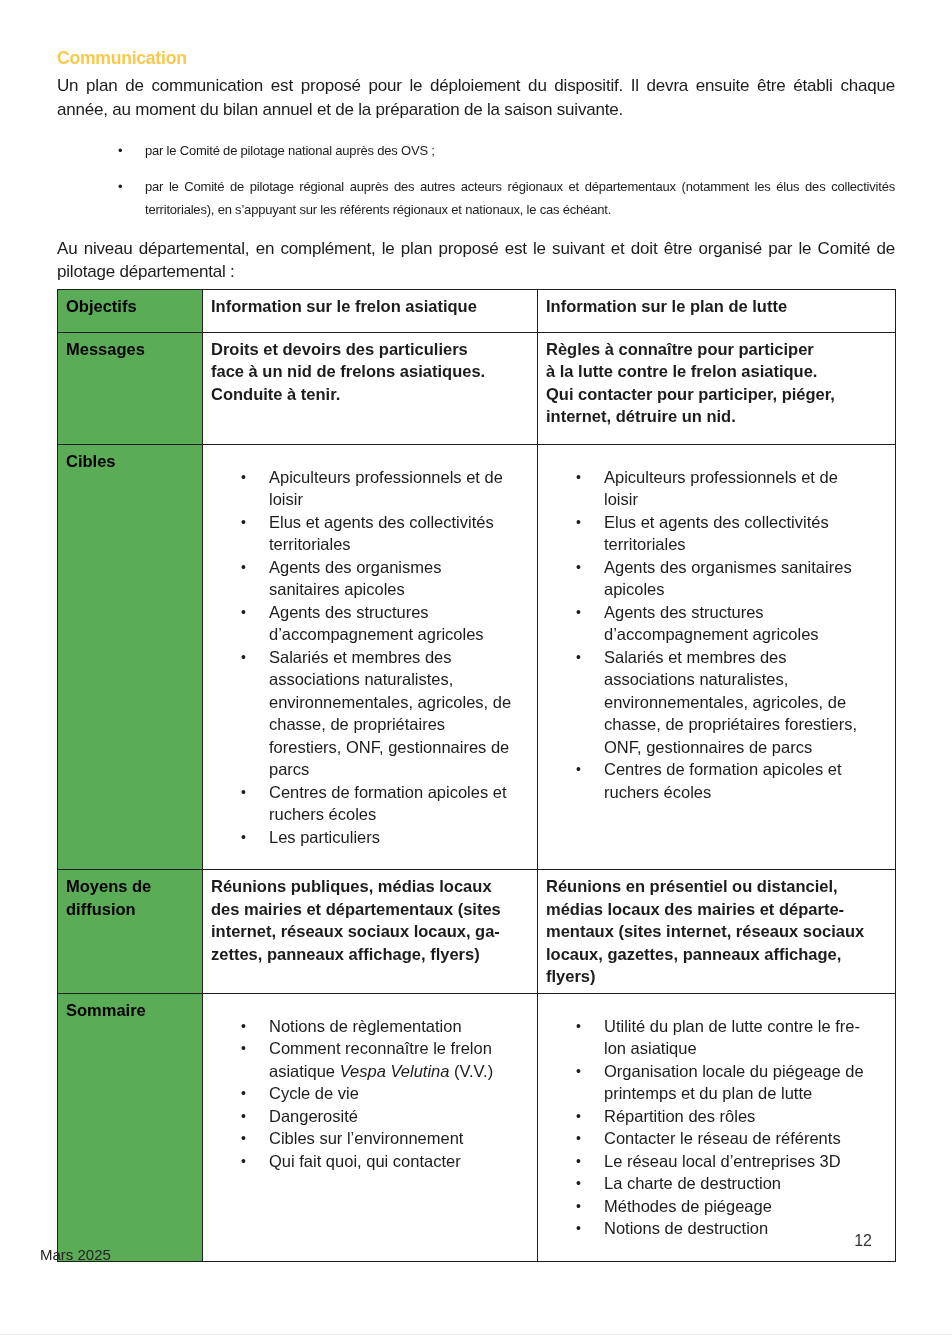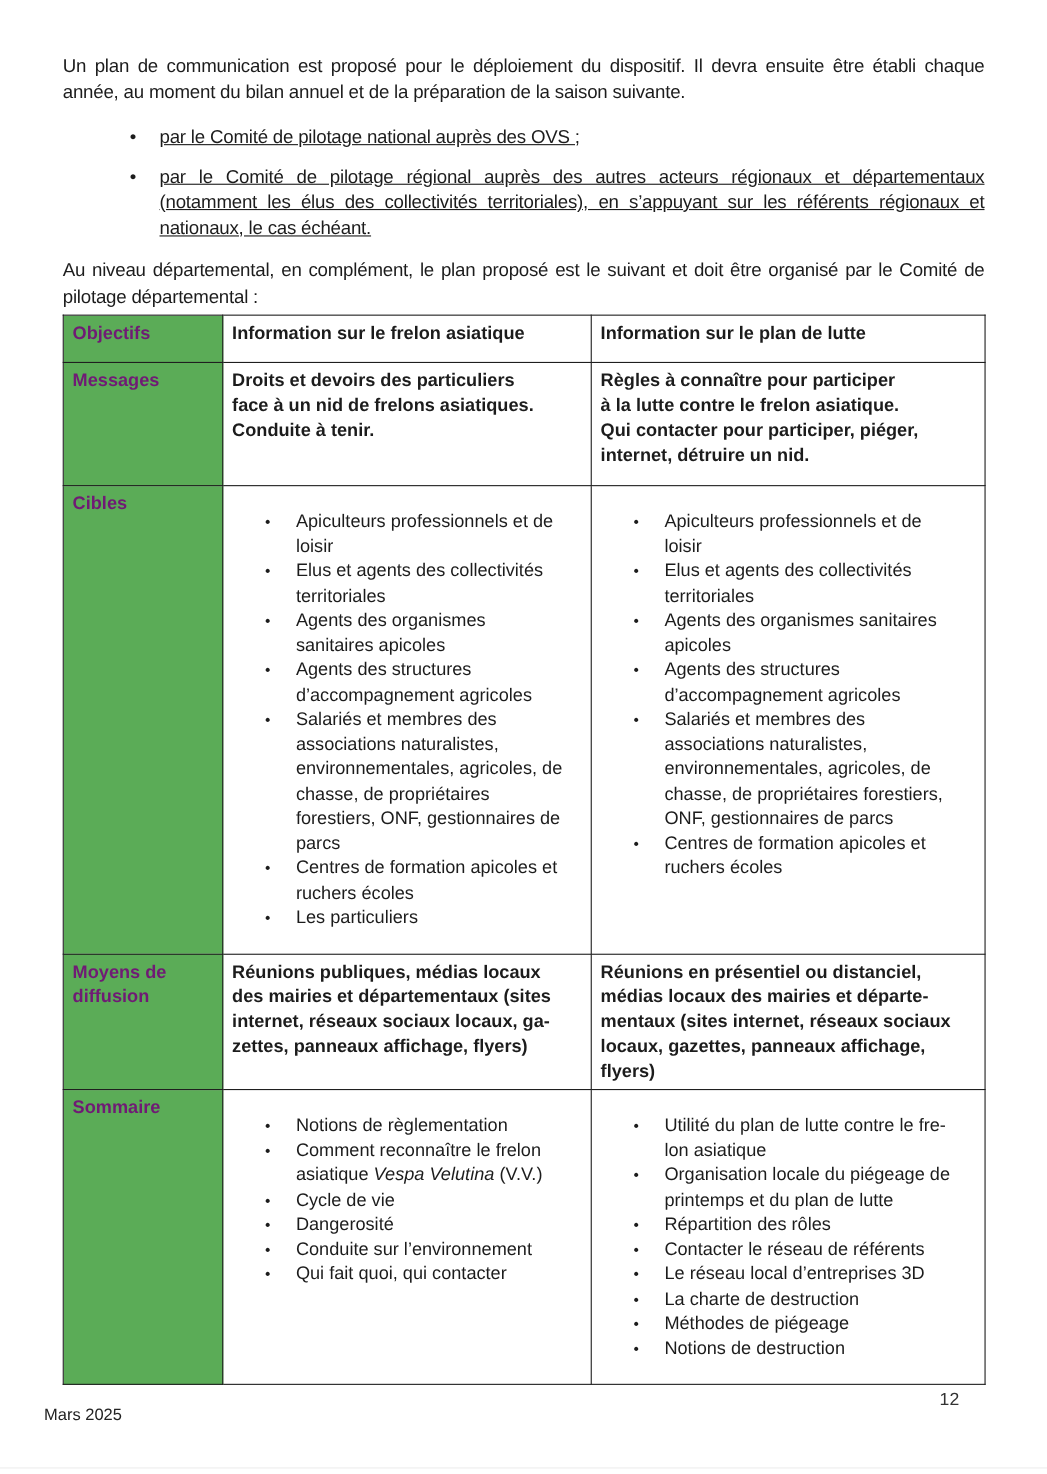--- a/index.html
+++ b/index.html
@@ -32,24 +32,23 @@
   .body-text.tight{margin-bottom:13px;}
   .body-text.pretable{margin-bottom:5px;}
   .intro-list{
     list-style:none;
     margin:0 0 15px 0;
     padding:0 0 0 61px;
   }
   .intro-list li{
     position:relative;
     padding-left:27px;
-    font-size:17px;line-height:23.5px;
+    font-size:13px;line-height:23.5px;
     letter-spacing:-0.2px;
     text-align:justify;
-    text-decoration:underline;
   }
   .intro-list li + li{margin-top:12px;}
   .intro-list li::before{
     content:"\2022";
     position:absolute;left:0;top:0;
   }
   table.plan-table{
     width:838px;
     border-collapse:collapse;
     table-layout:fixed;
@@ -58,21 +57,21 @@
   table.plan-table col.c1{width:145px;}
   table.plan-table col.c2{width:335px;}
   table.plan-table col.c3{width:358px;}
   table.plan-table td{
     border:1.6px solid var(--border-dark,#1f1f1f);
     vertical-align:top;
     padding:5px 8px;
   }
   td.label-cell{
     background:var(--table-green,#5BAC57);
-    color:#701a75;font-weight:bold;
+    color:#000000;font-weight:bold;
     padding:6px 8px;
   }
   td.text-cell{white-space:pre-line;font-weight:bold;}
   td.list-cell{padding:5px 8px 5px 0;}
   .cell-list{
     list-style:none;margin:16px;padding:0;
   }
   .cell-list li{
     position:relative;
     padding-left:42px;
@@ -82,21 +81,21 @@
     content:"\2022";
     position:absolute;left:14px;top:0;
     font-size:14px;
   }
   tr.row-objectifs{height:43px;}
   tr.row-messages{height:112px;}
   tr.row-cibles{height:395px;}
   tr.row-moyens{height:120px;}
   tr.row-sommaire{height:262px;}
   .footer{
-    position:absolute;left:0;top:1264px;width:952px;height:40px;
+    position:absolute;left:0;top:1232px;width:952px;height:40px;
   }
   .footer-date{
     position:absolute;left:40px;top:14px;
     font-size:15px;color:#222;
   }
   .footer-title{
     position:absolute;left:50%;top:17px;
     transform:translateX(-50%);
     white-space:nowrap;
     font-size:11px;font-weight:bold;
@@ -106,20 +105,21 @@
   .footer-page{
     position:absolute;right:80px;top:0;
     font-size:16px;color:#333;margin-left:41px;
   }
 </style>
 </head>
 <body>
 
 <div class="page">
 
+  <h2 class="section-heading">Communication</h2>
 
   <p class="body-text">Un plan de communication est proposé pour le déploiement du dispositif. Il devra ensuite être établi chaque année, au moment du bilan annuel et de la préparation de la saison suivante.</p>
 
 
   <ul class="intro-list">
       <li>par le Comité de pilotage national auprès des OVS ;</li>
       <li>par le Comité de pilotage régional auprès des autres acteurs régionaux et départementaux (notamment les élus des collectivités territoriales), en s’appuyant sur les référents régionaux et nationaux, le cas échéant.</li>
     </ul>
 
   <p class="body-text pretable">Au niveau départemental, en complément, le plan proposé est le suivant et doit être organisé par le Comité de pilotage départemental :</p>
@@ -183,21 +183,21 @@
 flyers)</td>
       </tr>
       <tr class="row-sommaire">
         <td class="label-cell">Sommaire</td>
         <td class="list-cell">
           <ul class="cell-list">
               <li>Notions de règlementation</li>
               <li>Comment reconnaître le frelon asiatique <em>Vespa Velutina</em> (V.V.)</li>
               <li>Cycle de vie</li>
               <li>Dangerosité</li>
-              <li>Conduite sur l’environnement</li>
+              <li>Cibles sur l’environnement</li>
               <li>Qui fait quoi, qui contacter</li>
             </ul>
         </td>
         <td class="list-cell">
           <ul class="cell-list">
               <li>Utilité du plan de lutte contre le fre-
 lon asiatique</li>
               <li>Organisation locale du piégeage de printemps et du plan de lutte</li>
               <li>Répartition des rôles</li>
               <li>Contacter le réseau de référents</li>

